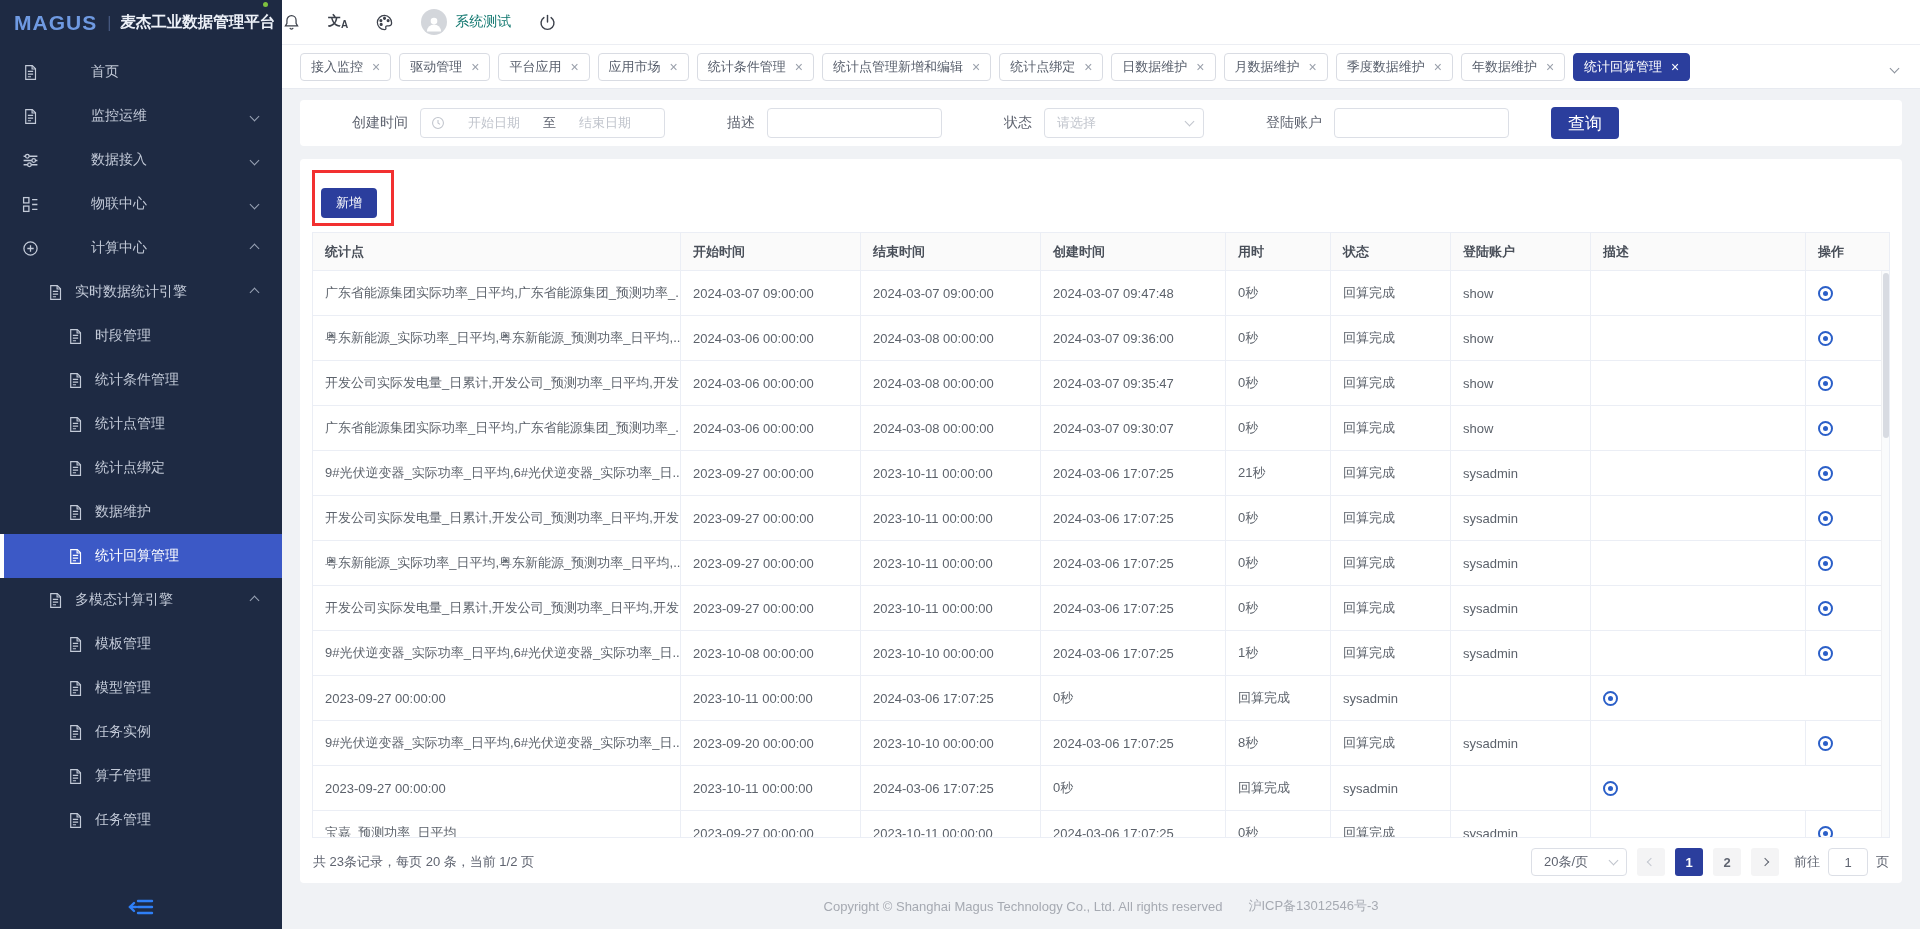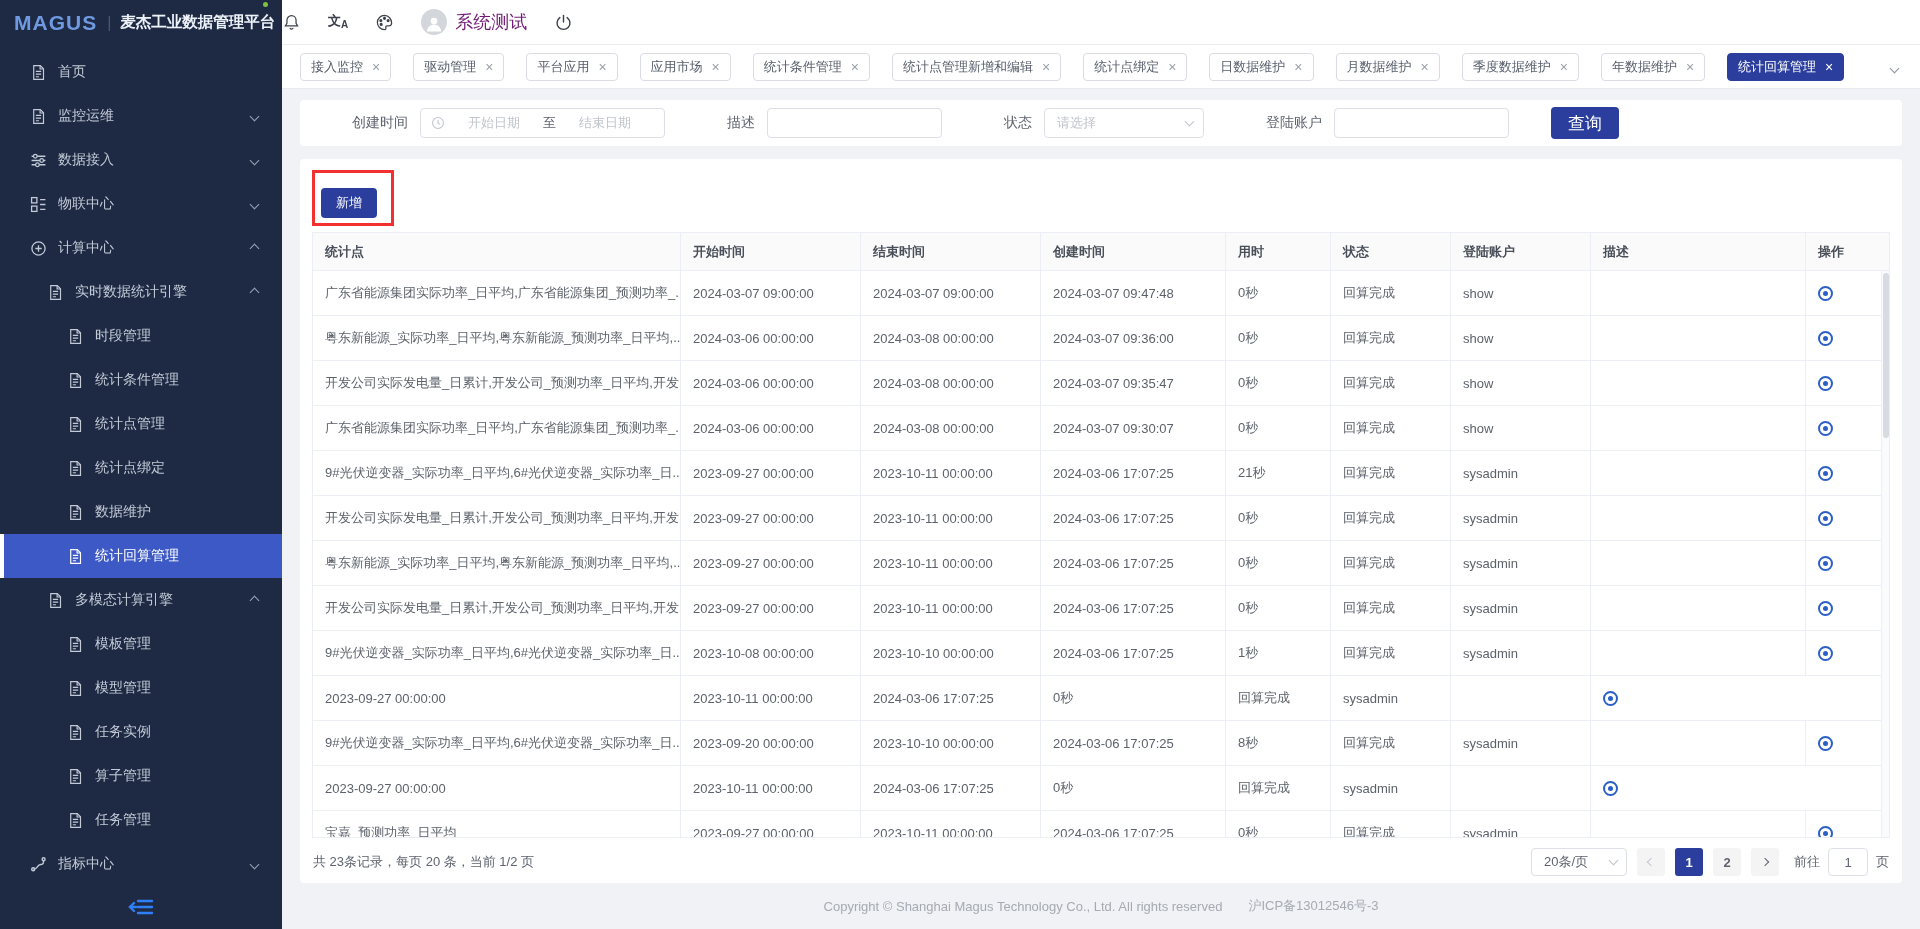--- a/index.html
+++ b/index.html
@@ -8,21 +8,21 @@
 
   
   .sidebar { position:absolute; left:0; top:0; width:282px; height:929px; background:#1e2a43; z-index:5; display:flex; flex-direction:column; }
   .logo-row { height:45px; flex:none; display:flex; align-items:center; padding-left:14px; white-space:nowrap; }
   .brand { position:relative; font-size:21px; font-weight:bold; letter-spacing:1px; color:#6f9ae2; }
   .brand-dot { position:absolute; top:2px; right:14px; width:5px; height:5px; border-radius:50%; background:#7ec03f; }
   .logo-sep { color:#46587e; margin:0 9px 0 10px; font-size:16px; }
   .logo-title { color:#edf1f8; font-size:15.5px; font-weight:bold; }
   .menu { flex:1; padding-top:5px; overflow:hidden; }
   .menu-item { height:44px; display:flex; align-items:center; position:relative; font-size:14px; color:#c3cad8; cursor:pointer; }
-  .menu-item.lv1 { padding-left:30px; }
+  .menu-item.lv1 { padding-left:22px;gap:41px; }
   .menu-item.lv2 { padding-left:47px; }
   .menu-item.lv3 { padding-left:67px; }
   .menu-item.active { background:#3c59c6; color:#fff; border-left:4px solid #ffffff; }
   .menu-item.active.lv3 { padding-left:63px; }
   .mi-icon { width:17px; height:17px; margin-right:11px; flex:none; display:inline-flex; }
   .mi-icon svg { width:100%; height:100%; }
   .chev { display:inline-block; width:7px; height:7px; border-right:1.4px solid currentColor; border-bottom:1.4px solid currentColor; }
   .chev.down { transform:rotate(45deg); }
   .chev.up { transform:rotate(-135deg); }
   .menu-item .chev { position:absolute; right:24px; color:#9aa3b5; }
@@ -32,25 +32,25 @@
 
   
   .topbar { position:absolute; left:282px; right:0; top:0; height:45px; background:#fff; border-bottom:1px solid #eceef3; display:flex; align-items:center; justify-content:flex-start; gap:27px; padding-right:20px; color:#3c414b; z-index:4; }
   .tb-ic { width:19px; height:19px; display:inline-flex; cursor:pointer; }
   .tb-ic svg { width:100%; height:100%; }
   .trans { font-size:13px; font-weight:bold; cursor:pointer; line-height:1; }
   .trans .a { font-size:10px; vertical-align:-3px; }
   .userbox { display:flex; align-items:center; gap:8px; cursor:pointer; }
   .avatar { width:26px; height:26px; border-radius:50%; background:#d3d6db; display:inline-flex; align-items:center; justify-content:center; overflow:hidden; }
   .avatar svg { width:20px; height:20px; margin-top:4px; }
-  .username { font-size:18px; color:#701a75; }
+  .username { font-size:14px; color:#0f766e; }
 
   
   .main { position:absolute; left:282px; right:0; top:45px; bottom:0; display:flex; flex-direction:column; background:#f0f2f5; }
-  .tabbar { flex:none; height:44px; background:#fff; border-bottom:1px solid #e7eaf0; display:flex; align-items:center; gap:22px; padding:0 18px;text-align:right; }
+  .tabbar { flex:none; height:44px; background:#fff; border-bottom:1px solid #e7eaf0; display:flex; align-items:center; gap:8px; padding:0 18px;text-align:right; }
   .tab { height:28px; padding:0 10px; border:1px solid #d9dce3; border-radius:4px; background:#fff; display:inline-flex; align-items:center; gap:9px; font-size:13px; color:#575e6b; white-space:nowrap; cursor:pointer; }
   .tab .x { font-size:14px; color:#9aa0ab; line-height:1; }
   .tab.active { background:#2b3e9d; border-color:#2b3e9d; color:#fff; }
   .tab.active .x { color:#fff; }
   .tab-overflow { margin-left:auto; color:#8a909b; cursor:pointer; padding:4px; }
 
   .content { flex:1; min-height:0; display:flex; flex-direction:column; padding:11px 18px 0; }
 
   
   .filter-card { flex:none; height:46px; background:#fff; border-radius:4px; display:flex; align-items:center; padding-left:52px; }
@@ -291,31 +291,20 @@
       </div>
       <div class="menu-item lv3">
         <span class="mi-icon">
           <svg viewBox="0 0 16 16" fill="none" stroke="currentColor" stroke-width="1.1">
             <path d="M3.5 1.5h6.2l3 3v10h-9.2z"></path>
             <path d="M9.5 1.7v3h3"></path>
             <path d="M5.5 7h5M5.5 9.5h5M5.5 12h3"></path>
           </svg>
         </span>
         <span class="mi-label">任务管理</span>
-      </div>
-      <div class="menu-item lv1">
-        <span class="mi-icon">
-          <svg viewBox="0 0 16 16" fill="none" stroke="currentColor" stroke-width="1.3">
-            <path d="M3.2 12.5c4 0 3.3-4.5 6.8-4.5 2.3 0 2.8-1.6 2.8-3.4"></path>
-            <circle cx="12.8" cy="3" r="1.4"></circle>
-            <circle cx="3" cy="12.5" r="1.4"></circle>
-          </svg>
-        </span>
-        <span class="mi-label">指标中心</span>
-        <span class="chev down"></span>
       </div>
     </nav>
   <div class="collapse-row">
     <span class="collapse-btn">
       <svg viewBox="0 0 26 20" fill="none" stroke="currentColor" stroke-width="2.4" stroke-linecap="round">
         <path d="M10 4h14"></path>
           <path d="M10 10h14"></path>
           <path d="M10 16h14"></path>
         <path d="M6 6l-4 4 4 4"></path>
           <path d="M2 10h6"></path>

